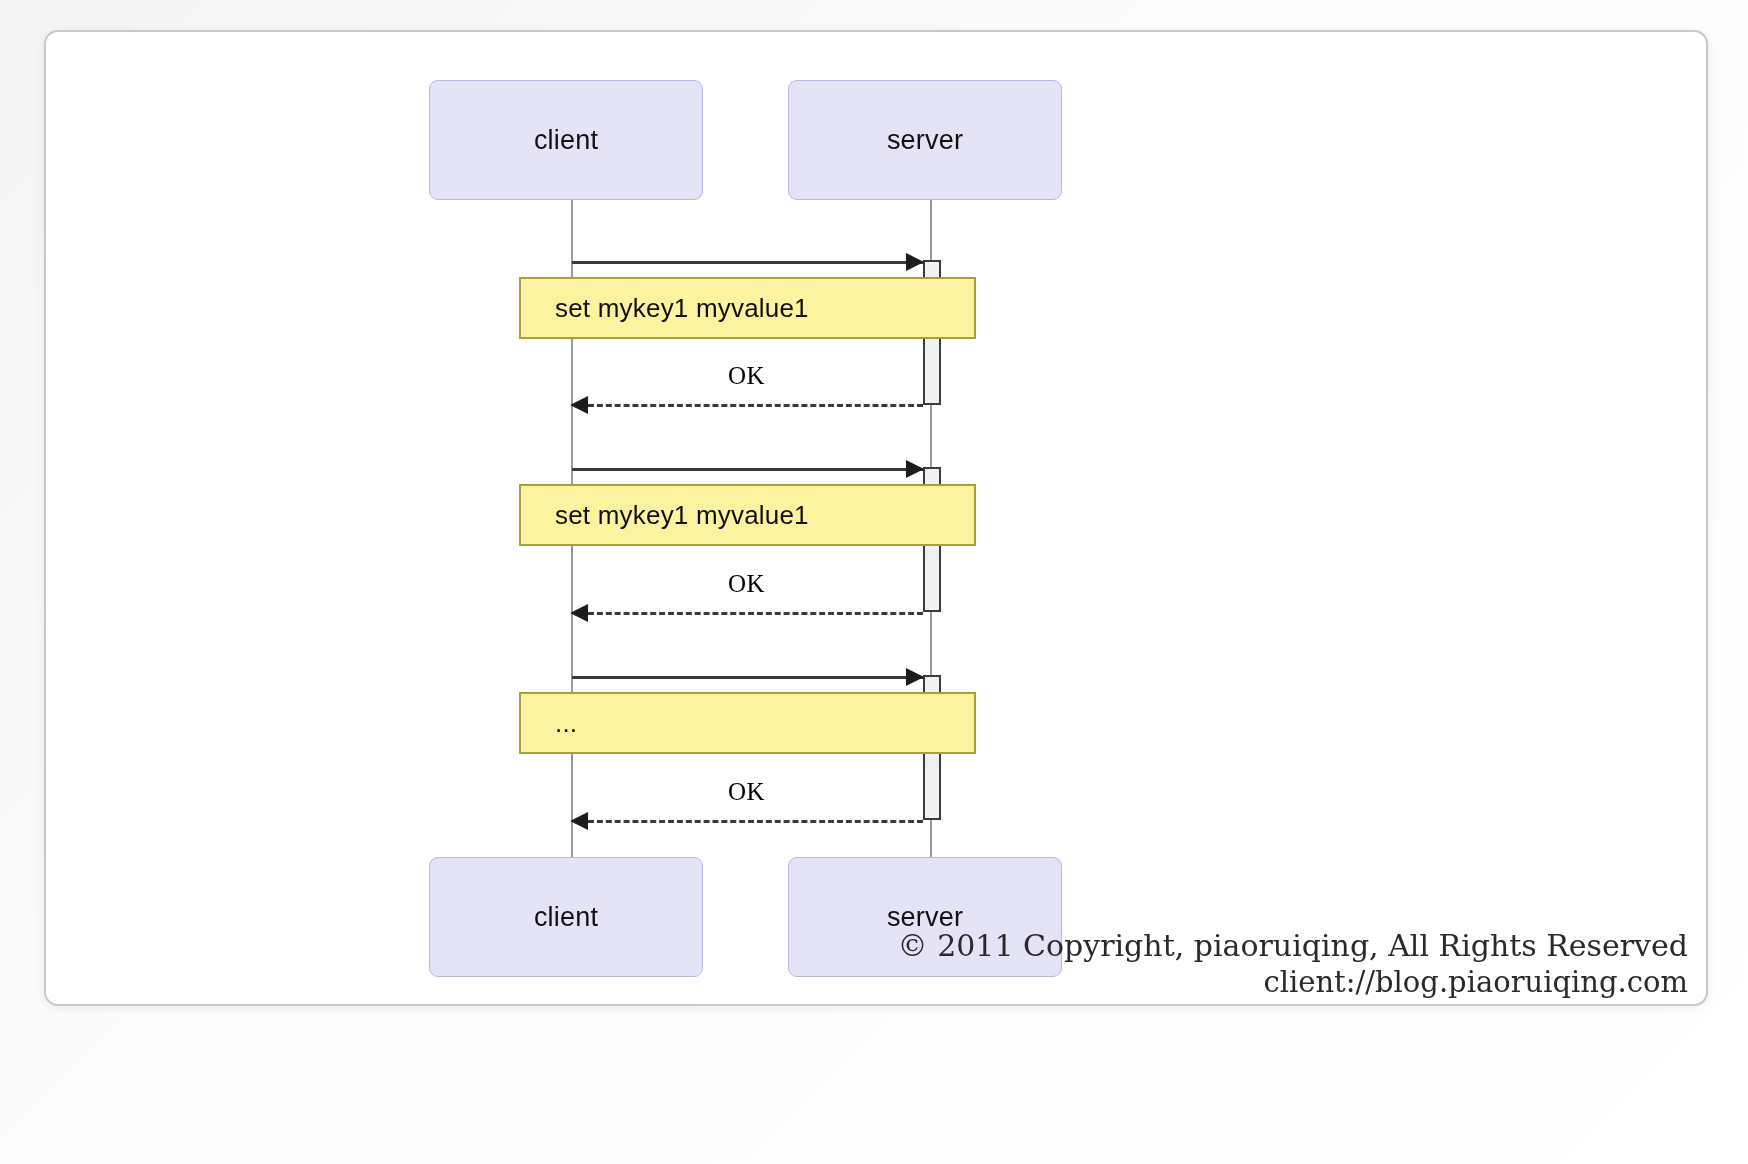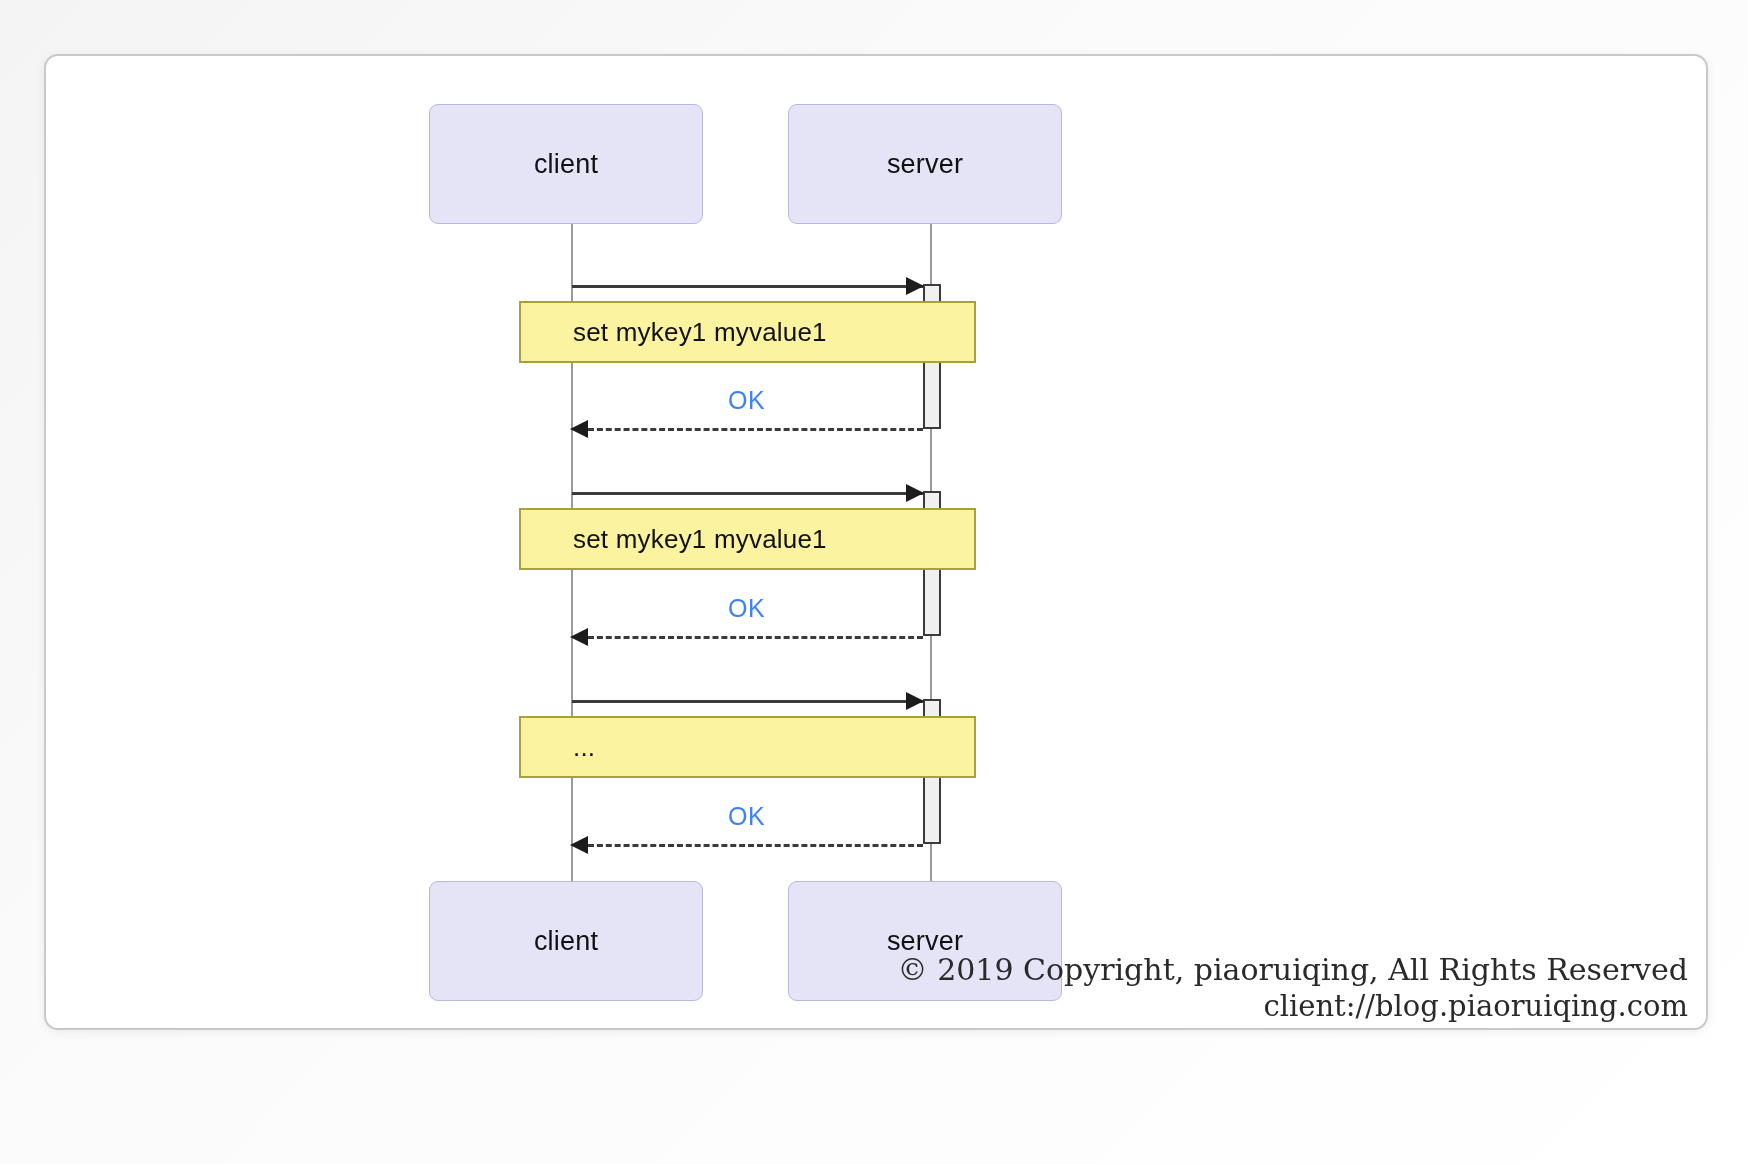--- a/index.html
+++ b/index.html
@@ -26,21 +26,20 @@
     position: absolute;
     left: 44px;
     top: 30px;
     width: 1660px;
     height: 972px;
     background: #ffffff;
     border: 2px solid #c9c9c9;
     border-radius: 14px;
     box-shadow: 0 2px 10px rgba(0,0,0,0.07);
     overflow: hidden;
-    margin-top: 24px;
   }
 
   #diagram {
     position: absolute;
     left: 0;
     top: 0;
     width: 1660px;
     height: 972px;
   }
 
@@ -96,36 +95,36 @@
     position: absolute;
     width: 0;
     height: 0;
     border-top: 9px solid transparent;
     border-bottom: 9px solid transparent;
     border-right: 18px solid #1c1c1c;
   }
 
   .msg-label {
     position: absolute;
-    font-family: Liberation Sans, sans-serif;
+    font-family: Liberation Serif, serif;
     font-size: 25px;
-    color: #3b82f6;
+    color: #000000;
     letter-spacing: 0.5px;
     white-space: nowrap;
   }
 
   
   .note {
     position: absolute;
     background: #fbf3a0;
     border: 2px solid #a8a13a;
     display: flex;
     align-items: center;
     box-sizing: border-box;
-    padding-left: 52px;
+    padding-left: 34px;
     font-size: 26px;
     color: #111111;
     letter-spacing: 0.2px;
   }
 
   
   #watermark {
     position: absolute;
     right: 18px;
     bottom: 4px;
@@ -193,19 +192,19 @@
       <div class="arrow-left" style="left:524px; top:780px;"></div>
 
       <div class="participant" style="left:383px; top:825px; width:272px; height:118px;">
         <span>client</span>
       </div>
       <div class="participant" style="left:742px; top:825px; width:272px; height:118px;">
         <span>server</span>
       </div>
 
       <div id="watermark">
-        <span class="wm-line1">© 2019 Copyright,  piaoruiqing,  All Rights Reserved</span>
+        <span class="wm-line1">© 2011 Copyright,  piaoruiqing,  All Rights Reserved</span>
         <span class="wm-line2">client://blog.piaoruiqing.com</span>
       </div>
 
     </div>
   </div>
 </div>
 
 </body></html>

